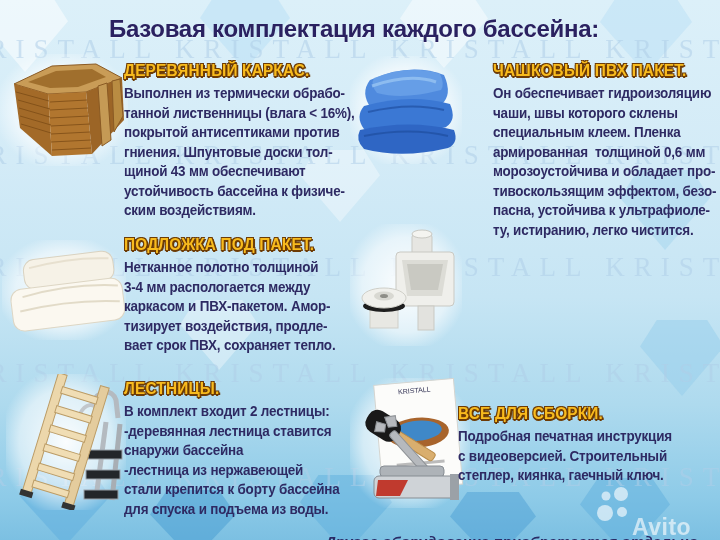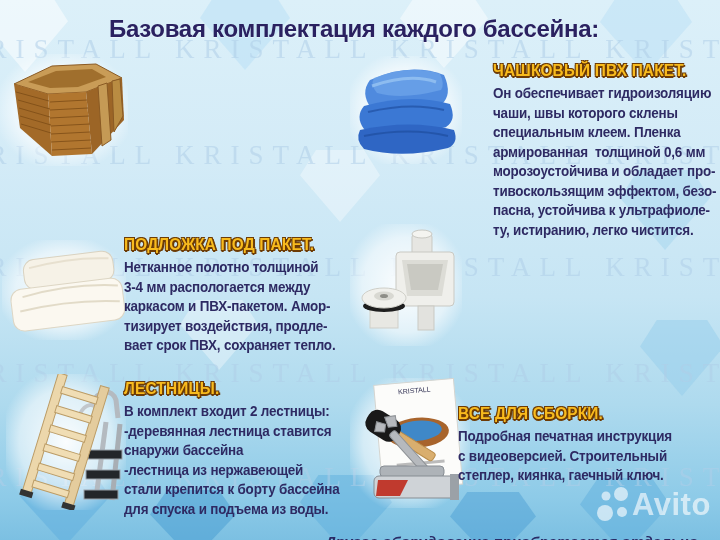--- a/index.html
+++ b/index.html
@@ -35,21 +35,21 @@
     transform:scaleX(0.96);transform-origin:0 0;
   }
   .photo{position:absolute;background:radial-gradient(ellipse at center,rgba(255,255,255,0.95) 0%,rgba(255,255,255,0.55) 55%,rgba(255,255,255,0) 78%);}
   .photo svg{display:block;}
   .footer-note{
     position:absolute;top:507px;right:18px;
     font-size:15px;font-weight:bold;font-style:italic;color:#2a2a66;
     white-space:pre;z-index:4;margin-top:26px;
   }
   .avito{position:absolute;right:4px;top:486px;opacity:0.62;z-index:5;color:#ffffff;}
-  .avito .label{font-size:31px;font-weight:bold;letter-spacing:0.5px;position:absolute;left:36px;top:1px;}
+  .avito .label{font-size:23px;font-weight:bold;letter-spacing:0.5px;position:absolute;left:36px;top:28px;}
   .s1t{left:124px;top:62px;}  .s2t{left:458px;top:62px;margin-left:35px;}
   .s3t{left:124px;top:236px;} .s4t{left:458px;top:236px;}
   .s5t{left:124px;top:380px;} .s6t{left:458px;top:382px;margin-top:23px;}
   .p1{left:0px;top:54px;width:128px;height:112px;}
   .p2{left:350px;top:56px;width:112px;height:108px;}
   .p3{left:2px;top:240px;width:124px;height:100px;}
   .p4{left:350px;top:224px;width:112px;height:122px;}
   .p5{left:6px;top:374px;width:120px;height:136px;}
   .p6{left:350px;top:378px;width:120px;height:130px;}
 </style>
@@ -195,20 +195,30 @@
       </g>
       <g>
         <rect x="30" y="88" width="64" height="11" rx="4" fill="#aeb3b8" stroke="#878d93"></rect>
         <rect x="24" y="98" width="82" height="22" rx="5" fill="#cfd3d7" stroke="#878d93"></rect>
         <polygon points="28,102 58,102 50,118 26,118" fill="#c03a2e"></polygon>
         <rect x="100" y="96" width="9" height="26" fill="#9ba1a7"></rect>
       </g>
     </svg>
   </div>
 
+  <div class="textblock s1t">
+    <div class="heading">ДЕРЕВЯННЫЙ КАРКАС.</div>
+    <div class="body">Выполнен из термически обрабо-
+танной лиственницы (влага &lt; 16%),
+покрытой антисептиками против
+гниения. Шпунтовые доски тол-
+щиной 43 мм обеспечивают
+устойчивость бассейна к физиче-
+ским воздействиям.</div>
+  </div>
   <div class="textblock s2t">
     <div class="heading">ЧАШКОВЫЙ ПВХ ПАКЕТ.</div>
     <div class="body">Он обеспечивает гидроизоляцию
 чаши, швы которого склены
 специальным клеем. Пленка
 армированная  толщиной 0,6 мм
 морозоустойчива и обладает про-
 тивоскользящим эффектом, безо-
 пасна, устойчива к ультрафиоле-
 ту, истиранию, легко чистится.</div>

